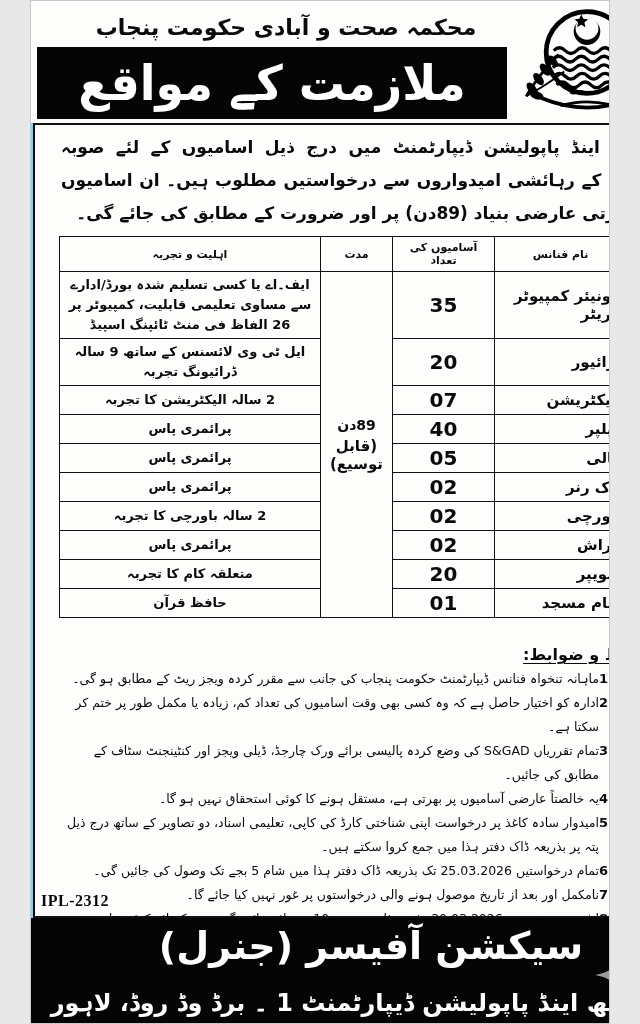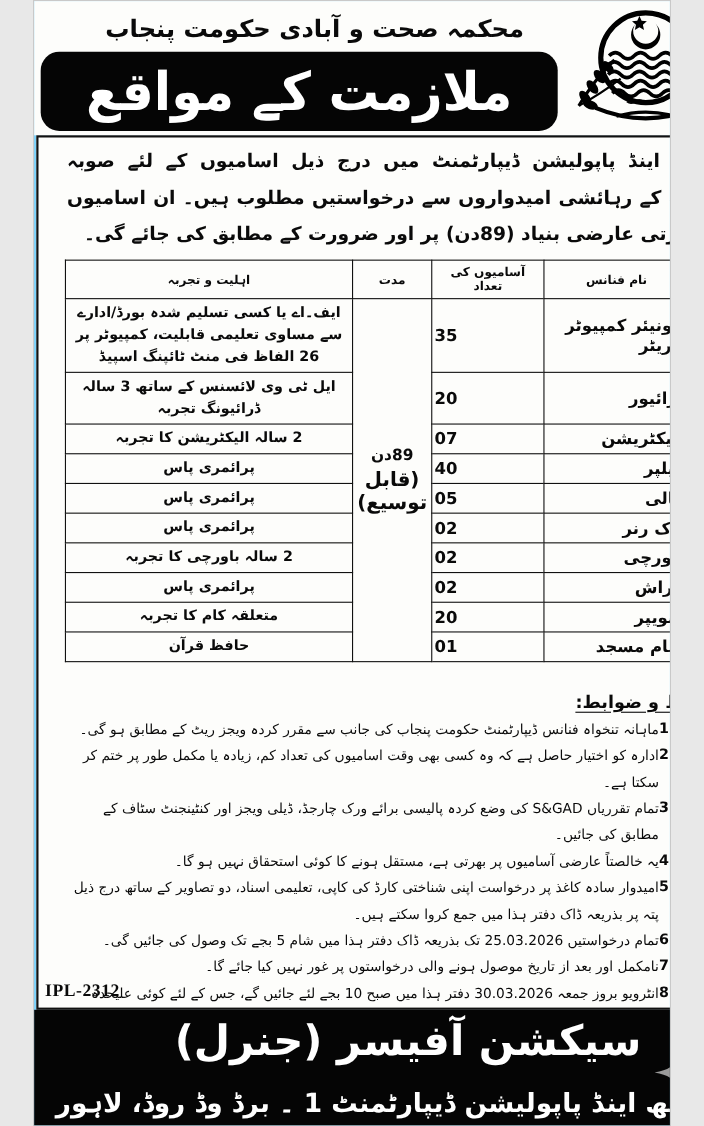--- a/index.html
+++ b/index.html
@@ -12,21 +12,21 @@
   }
   
   .header { position:absolute; top:0; left:0; width:640px; height:122px; background:#fdfdfb; }
   .dept-title {
     position:absolute; top:8px; right:160px; left:30px; height:38px;
     direction:rtl; text-align:center; font-size:22px; font-weight:bold; line-height:38px;
     letter-spacing:0.5px;
   }
   .banner {
     position:absolute; top:46px; left:6px; width:470px; height:72px;
-    background:#050505; display:flex; align-items:center; justify-content:center;border-radius:17px;
+    background:#050505; display:flex; align-items:center; justify-content:center;
   }
   .banner-text {
     direction:rtl; color:#ffffff; font-size:46px; font-weight:bold; line-height:1;
     transform:scaleY(1.05);
   }
   .logo-wrap { position:absolute; top:2px; right:8px; width:152px; height:118px; }
   
   .content-box {
     position:absolute; top:122px; left:2px; width:636px; height:795px;
     border:2px solid #111; padding:4px 8px 0 24px; background:#fdfdfb;
@@ -37,25 +37,25 @@
   }
   
   table.jobs {
     direction:rtl; border-collapse:collapse; width:604px; margin:2px 2px 0 auto;
     font-weight:bold;
   }
   table.jobs th, table.jobs td { border:1.6px solid #111; vertical-align:middle; }
   th.h { font-size:11px; padding:4px 3px; text-align:center; }
   td.serial { width:36px; font-size:14px; text-align:center; direction:ltr; padding:2px; }
   td.post  { width:132px; font-size:15px; text-align:right; padding:3px 4px; }
-  td.count { width:102px; font-size:15px; direction:ltr; padding:2px; }
+  td.count { width:102px; font-size:20px; text-align:center; direction:ltr; padding:2px; }
   td.duration { width:72px; font-size:13.5px; text-align:center; padding:2px; }
   td.elig  { font-size:13px; text-align:center; padding:3px 5px; line-height:20px; }
   .dur-main { display:block; font-size:14px; }
-  .dur-note { display:block; font-size:18px; margin-top:4px; }
+  .dur-note { display:block; font-size:15px; margin-top:4px; }
   
   .conditions { margin-top:7px; direction:rtl; }
   .cond-heading {
     font-size:16px; font-weight:bold; text-align:right; padding-left:6px;
     margin-bottom:3px; text-decoration:underline; text-underline-offset:3px;margin-top:27px;
   }
   .cond-item { display:flex; flex-direction:row; align-items:flex-start; padding-right:26px; }
   .cond-num {
     flex:0 0 34px; direction:ltr; text-align:left; font-size:13px; font-weight:bold;
     line-height:24px;
@@ -163,21 +163,21 @@
           <td class="duration" rowspan="10">
             <span class="dur-main">89دن</span>
             <span class="dur-note">(قابل توسیع)</span>
           </td>
           <td class="elig">ایف۔اے یا کسی تسلیم شدہ بورڈ/ادارے سے مساوی تعلیمی قابلیت، کمپیوٹر پر 26 الفاظ فی منٹ ٹائپنگ اسپیڈ</td>
         </tr>
         <tr>
           <td class="serial">2.</td>
           <td class="post">ڈرائیور</td>
           <td class="count">20</td>
-          <td class="elig">ایل ٹی وی لائسنس کے ساتھ 3 سالہ ڈرائیونگ تجربہ</td>
+          <td class="elig">ایل ٹی وی لائسنس کے ساتھ 9 سالہ ڈرائیونگ تجربہ</td>
         </tr>
         <tr>
           <td class="serial">3.</td>
           <td class="post">الیکٹریشن</td>
           <td class="count">07</td>
           <td class="elig">2 سالہ الیکٹریشن کا تجربہ</td>
         </tr>
         <tr>
           <td class="serial">4.</td>
           <td class="post">ہیلپر</td>

